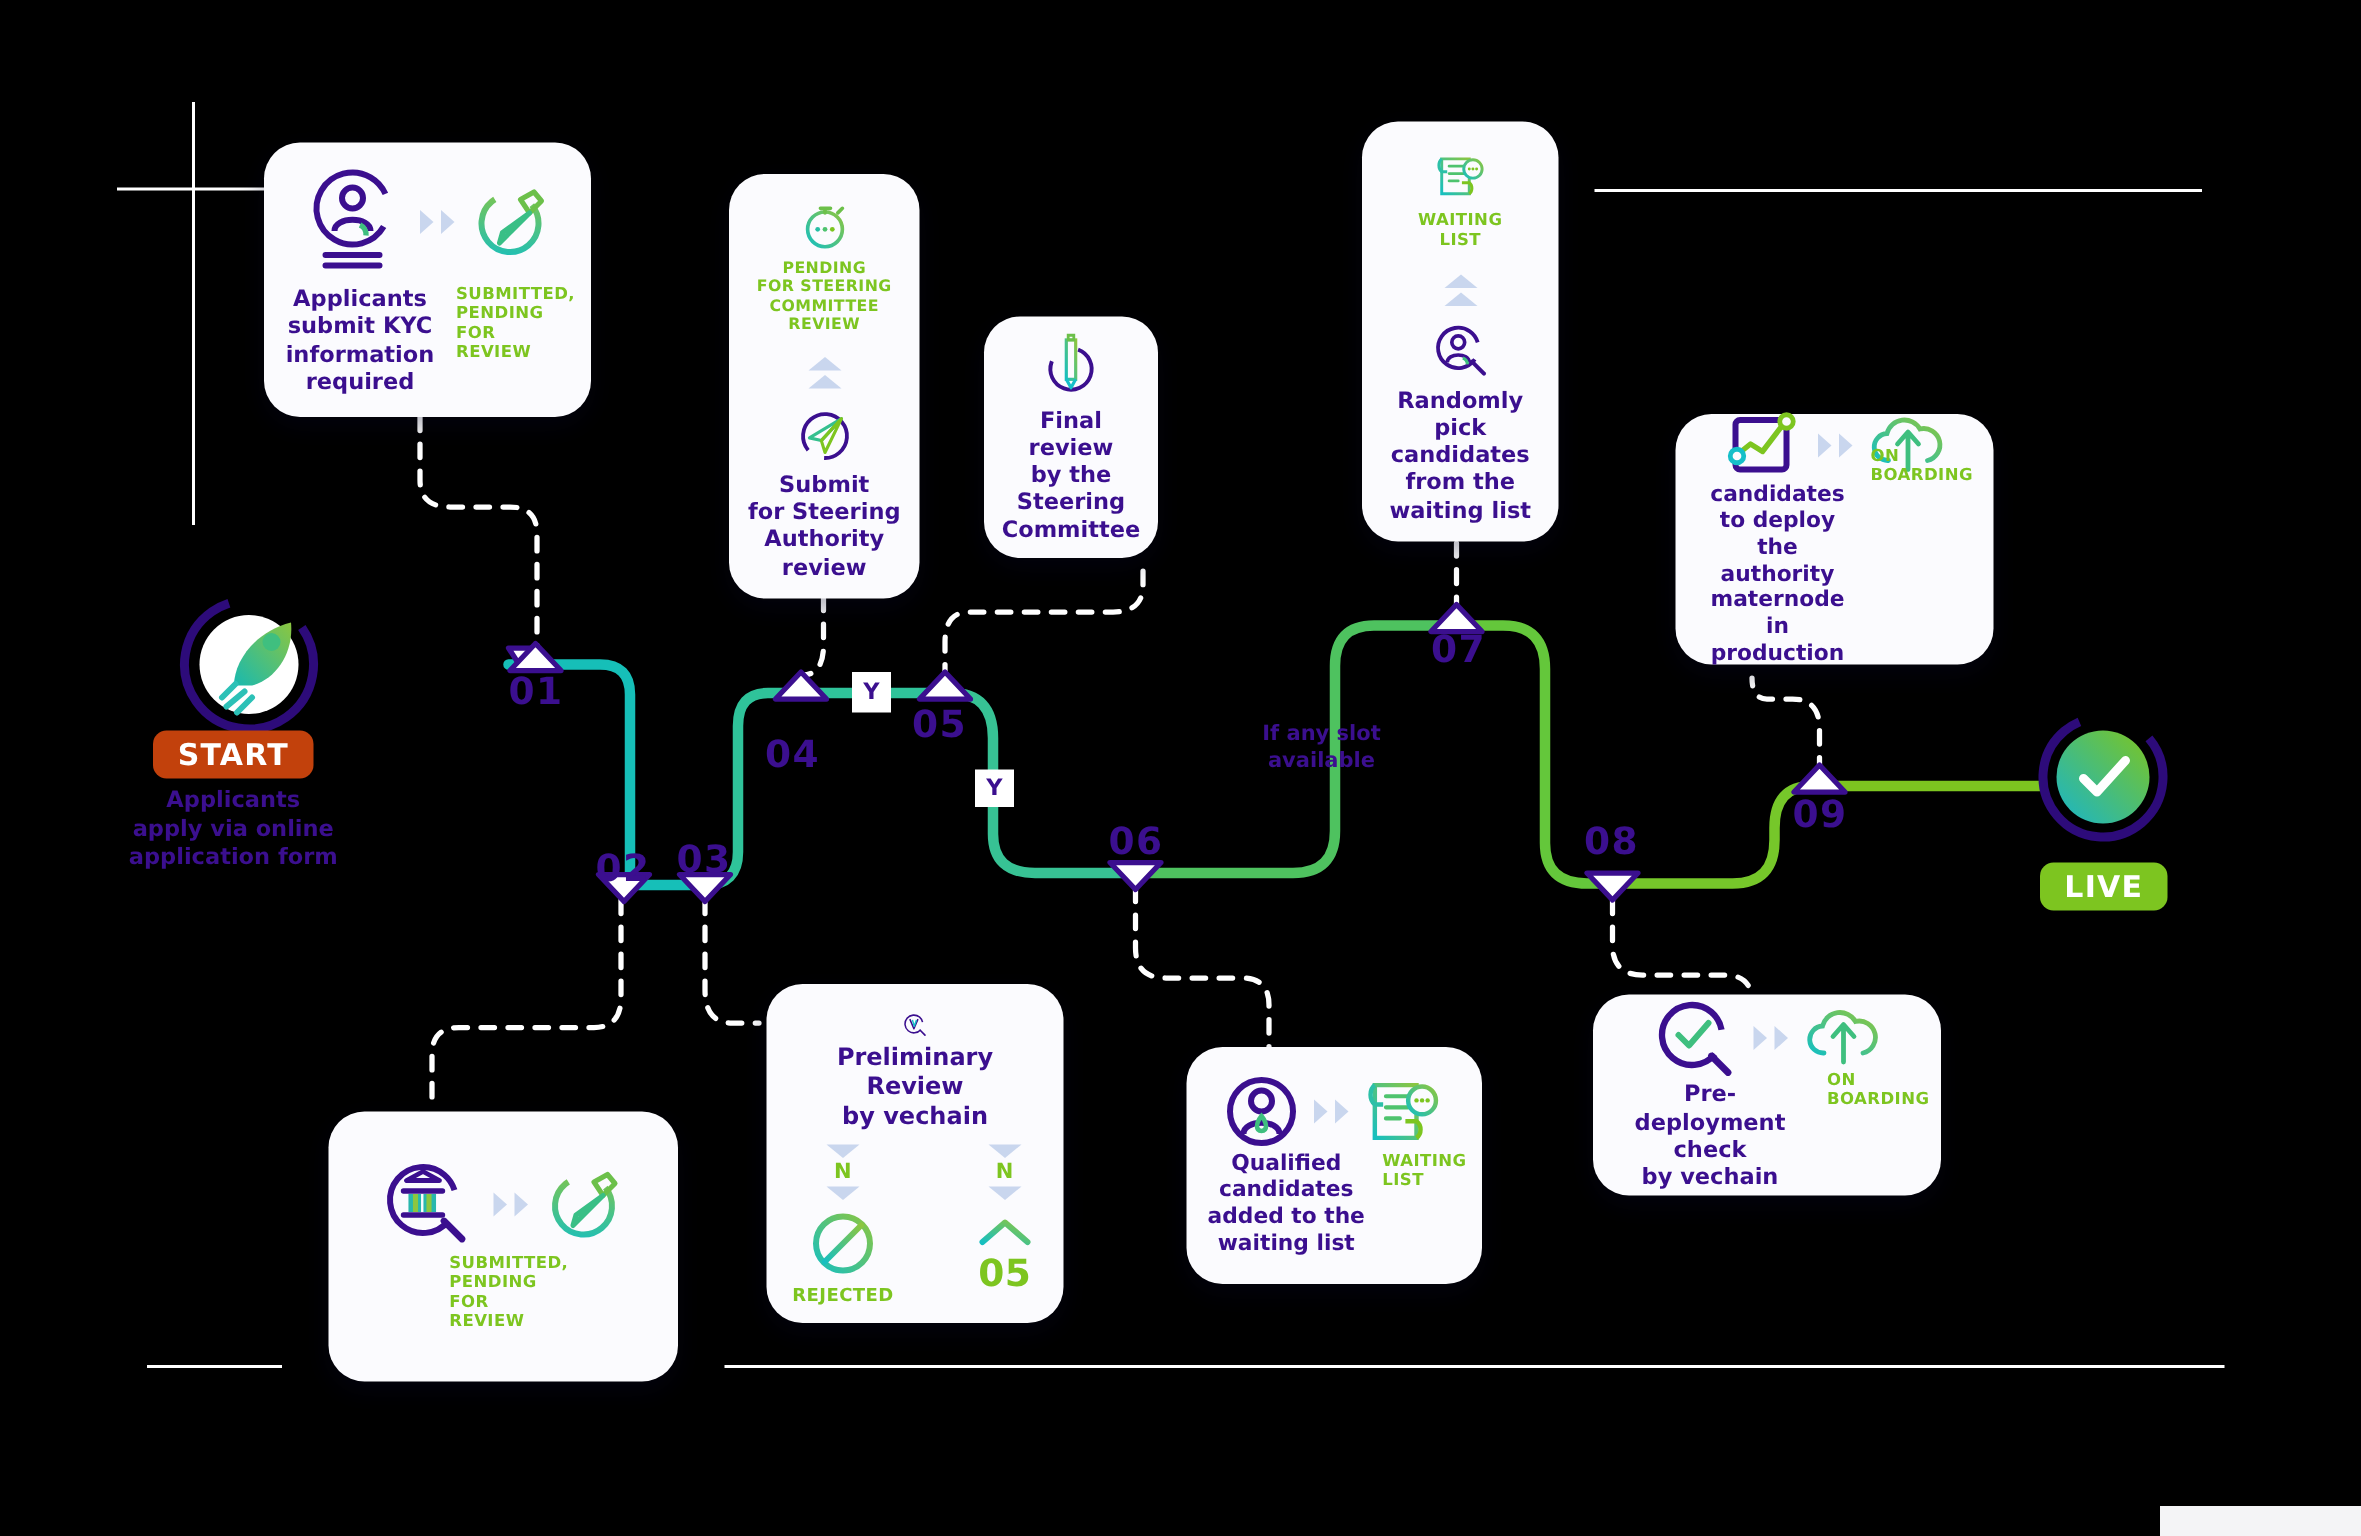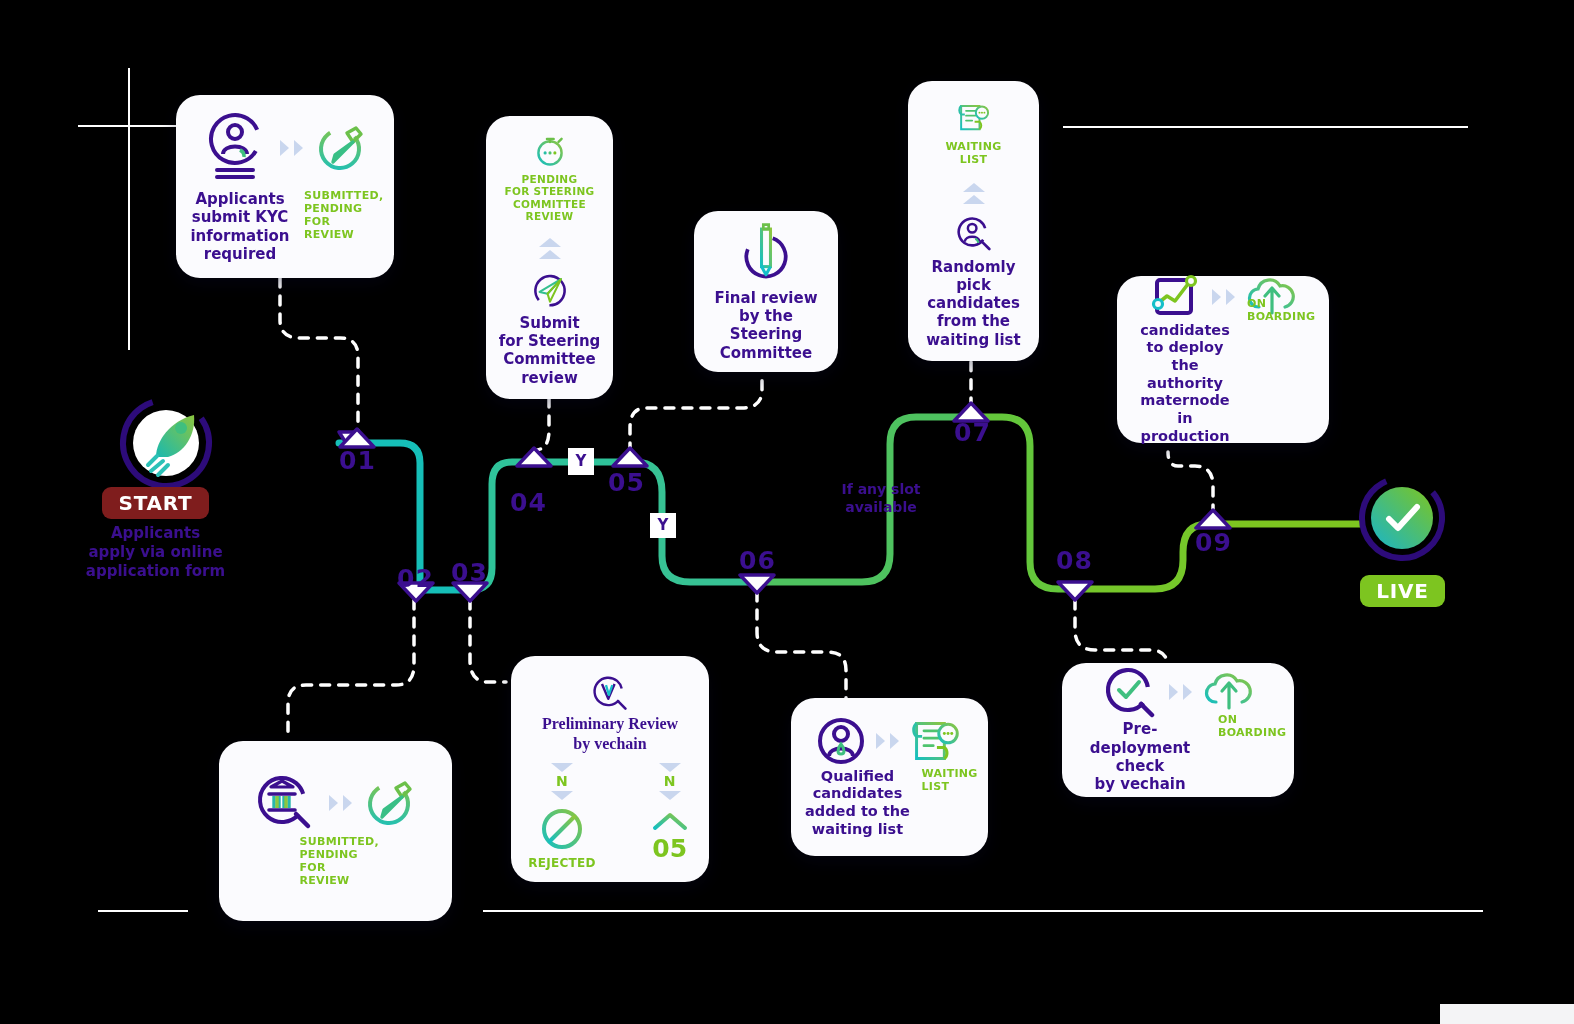--- a/index.html
+++ b/index.html
@@ -26,21 +26,21 @@
   .dn i{border-bottom:none;border-top:9px solid #c9d6ee;}
 
   .nodenum{position:absolute;color:#3b0f8f;font-size:25px;font-weight:700;letter-spacing:1px;}
   .edgelabel{position:absolute;background:#fff;color:#3b0f8f;font-size:15px;font-weight:700;
              text-align:center;line-height:1;}
   .freelabel{position:absolute;color:#3b0f8f;font-size:14px;font-weight:700;text-align:center;
              line-height:1.25;}
 
   .startwrap{position:absolute;display:flex;flex-direction:column;align-items:center;}
   .pill{border-radius:9px;padding:4px 16px;color:#fff;font-weight:700;font-size:20px;letter-spacing:.8px;}
-  .pill.start{background:#7f1d1d;}
+  .pill.start{background:#c2410c;}
   .pill.live{background:#7dc520;}
   .endtext{color:#3b0f8f;font-weight:700;text-align:center;font-size:15px;line-height:1.25;margin-top:6px;}
   .cropmark{position:absolute;background:#fff;}
 </style>
 </head>
 <body>
 
 <div id="stage">
 
   <div class="cropmark" style="left:128px;top:68px;width:1.5px;height:120px;"></div>
@@ -225,21 +225,21 @@
     </div>
   </div>
 
   <div class="card" style="left:511px;top:656px;width:198px;height:226px;padding:12px;justify-content:flex-start;">
     <svg width="74" height="60" viewBox="0 0 74 60" style="margin-top:8px;">
       <circle cx="34" cy="27" r="24" fill="none" stroke="#3b0f8f" stroke-width="4.2" stroke-dasharray="128 28" transform="rotate(40 34 27)"></circle>
       <path d="M51,44 L64,57" stroke="#3b0f8f" stroke-width="4.5" stroke-linecap="round"></path>
       <path d="M23,14 L34,40 L45,14" fill="none" stroke="#3b0f8f" stroke-width="4.2" stroke-linejoin="round"></path>
       <path d="M30,16 L35,33 L41,16" fill="none" stroke="#16bfc9" stroke-width="4" stroke-linejoin="round"></path>
     </svg>
-    <div class="card-title" style="font-size:16px;white-space:pre-line;margin-top:4px;font-family:Liberation Serif, serif;">Preliminary Review
+    <div class="card-title" style="font-size:16px;white-space:pre-line;margin-top:4px;">Preliminary Review
 by vechain</div>
     <div class="row" style="gap:52px;margin-top:10px;align-items:flex-start;">
       <div style="display:flex;flex-direction:column;align-items:center;">
         <div class="updown dn">
             <i></i>
           </div>
         <div class="status" style="font-size:14px;margin:1px 0;">N</div>
         <div class="updown dn">
             <i></i>
           </div>
@@ -282,25 +282,25 @@
         <i></i>
         <i></i>
       </div>
     <svg width="60" height="58" viewBox="0 0 60 58">
       <circle cx="30" cy="29" r="24" fill="none" stroke="#3b0f8f" stroke-width="4.2" stroke-dasharray="130 26" transform="rotate(140 30 29)"></circle>
       <path d="M48,10 L13,31 L26,34 Z" fill="none" stroke="#35c08f" stroke-width="3.4" stroke-linejoin="round"></path>
       <path d="M48,10 L26,34 L30,47 Z" fill="none" stroke="#7dc520" stroke-width="3.4" stroke-linejoin="round"></path>
     </svg>
     <div class="card-title" style="font-size:15px;white-space:pre-line;margin-top:5px;">Submit
 for Steering
-Committee
+Authority
 review</div>
   </div>
 
-  <div class="card" style="left:694px;top:211px;width:144px;height:161px;padding:10px;">
+  <div class="card" style="left:656px;top:211px;width:116px;height:161px;padding:10px;">
     <svg width="56" height="68" viewBox="0 0 56 68">
       <circle cx="28" cy="40" r="22" fill="none" stroke="#3b0f8f" stroke-width="4.2" stroke-dasharray="104 34" transform="rotate(-70 28 40)"></circle>
       <rect x="23" y="9" width="10" height="42" fill="none" stroke="url(#gIcon)" stroke-width="3.4"></rect>
       <path d="M23,51 L28,60 L33,51" fill="none" stroke="#16bfc9" stroke-width="3.4" stroke-linejoin="round"></path>
       <path d="M25,4 h6 v5 h-6 z" fill="none" stroke="#6cc04a" stroke-width="3"></path>
     </svg>
     <div class="card-title" style="font-size:15px;white-space:pre-line;margin-top:7px;">Final review
 by the Steering
 Committee</div>
   </div>

